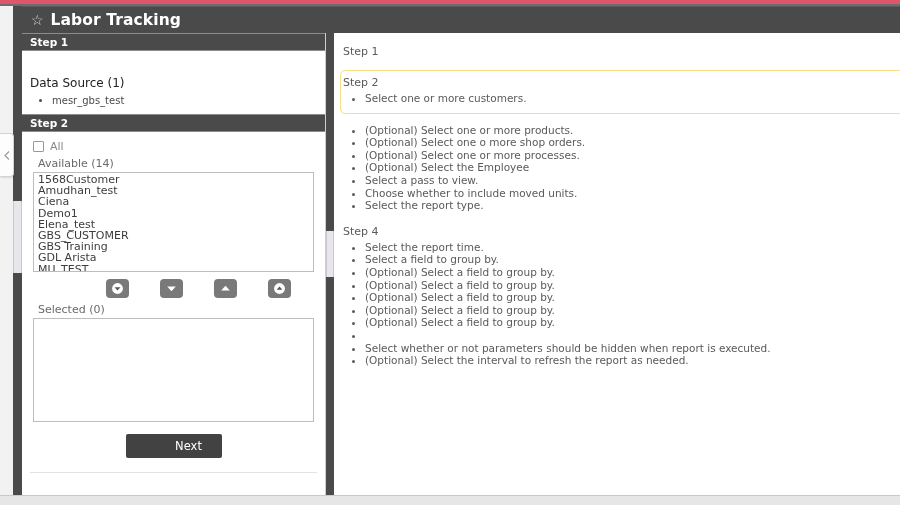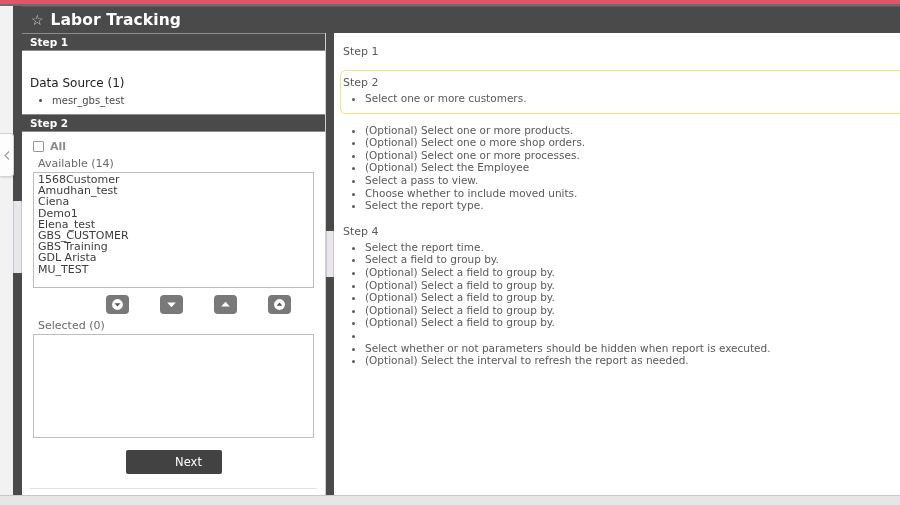--- a/index.html
+++ b/index.html
@@ -131,21 +131,20 @@
 
   .cust-title {
     font-size: 11.5px;
     font-weight: bold;
     color: #222222;
     margin: 1px 0 5px 2px;
   }
   .all-row {
     display: flex; align-items: center;
     margin: 0 0 4px 3px;
-    font-weight: bold;
   }
   .chk {
     width: 11px; height: 11px;
     border: 1px solid #999999;
     background: #ffffff;
     border-radius: 1px;
     box-sizing: border-box;
     cursor: pointer;
   }
   .all-label {
@@ -159,21 +158,21 @@
     margin: 0 0 2px 8px;
   }
   .listbox {
     border: 1px solid #bdbdbd;
     background: #ffffff;
     box-sizing: border-box;
     overflow: hidden;
     margin: 0 3px;
     padding: 1px 0 0 0;
   }
-  .listbox.available { height: 116px; }
+  .listbox.available { height: 100px; }
   .listbox.selected  { height: 104px; }
   .listbox .opt {
     font-size: 11px;
     color: #3c3c3c;
     line-height: 11.2px;
     padding: 0 0 0 4px;
     white-space: nowrap;
     cursor: pointer;
   }
 

